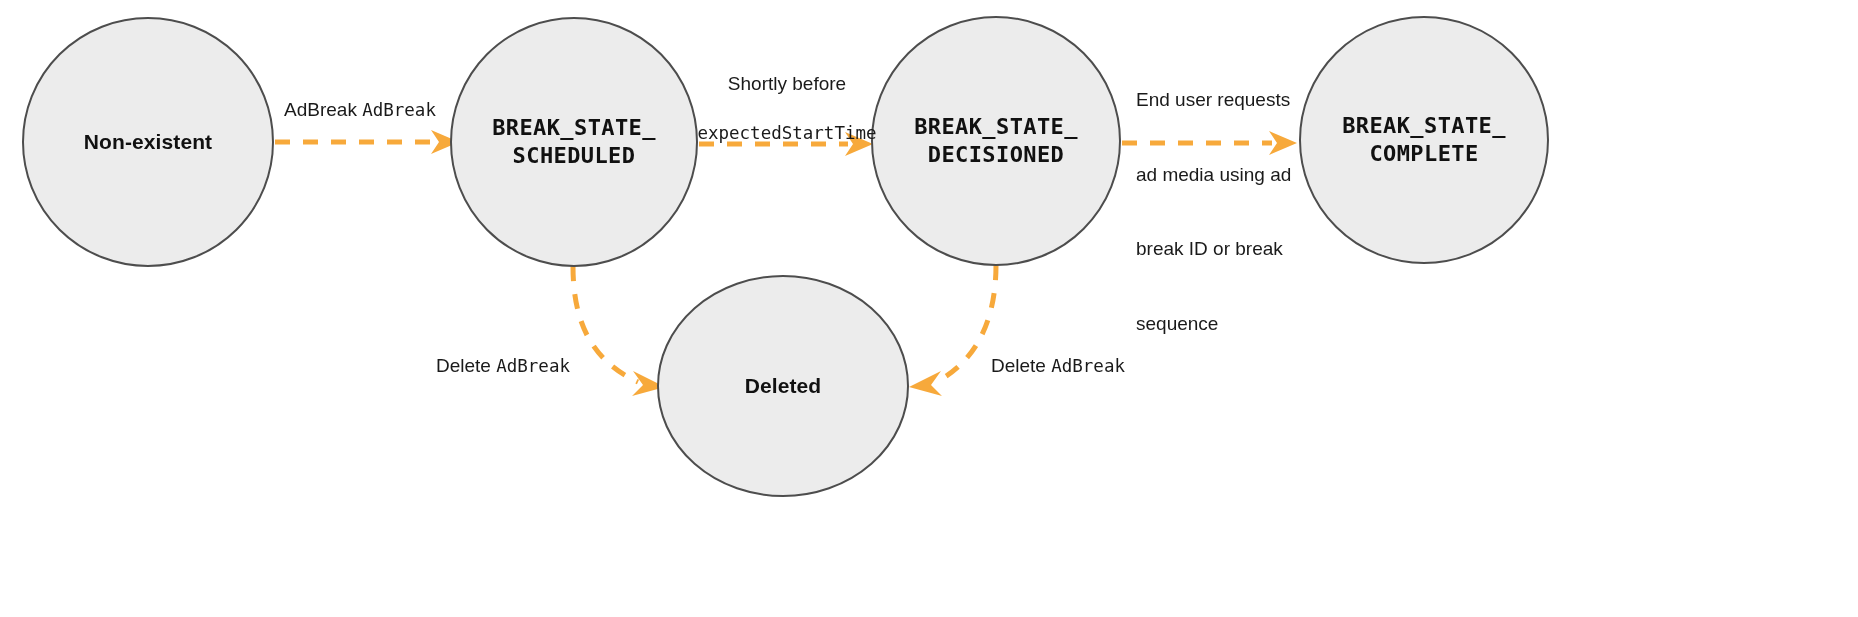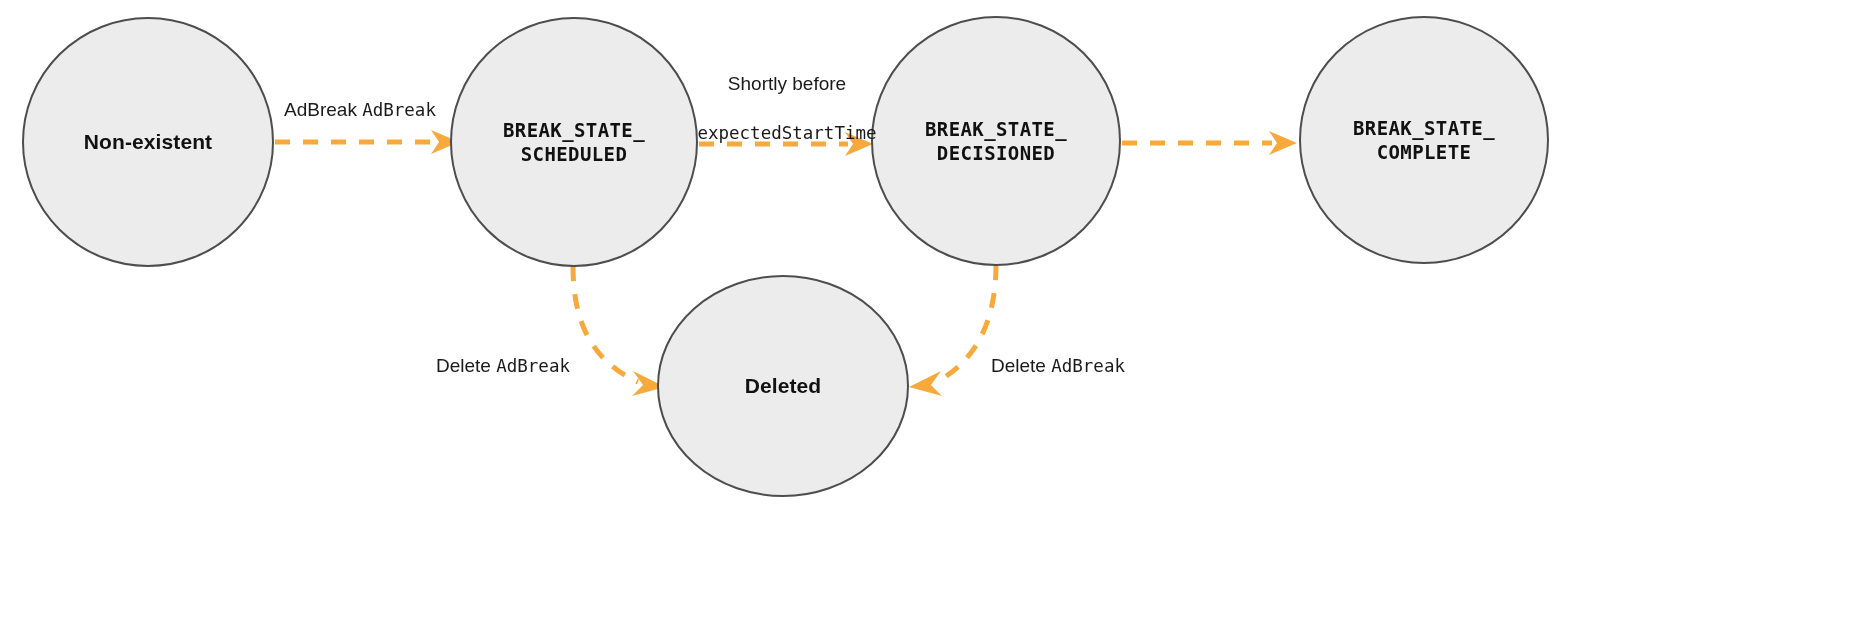--- a/index.html
+++ b/index.html
@@ -52,21 +52,21 @@
     transform: translate(-50%, -50%);
     pointer-events: none;
   }
   .node-label.plain {
     font-family: "Liberation Sans", sans-serif;
     font-size: 21px;
     letter-spacing: 0.1px;
   }
   .node-label.mono {
     font-family: "DejaVu Sans Mono", "Liberation Mono", monospace;
-    font-size: 19px;
+    font-size: 22px;
     letter-spacing: 0.4px;
     text-align: center;
   }
   .edge-label {
     position: absolute;
     color: #1a1a1a;
     font-size: 19px;
     line-height: 1.33;
     white-space: pre-line;
   }
@@ -135,20 +135,26 @@
 
   <div class="edge-label el-center" style="left:360px; top:97px;">
     <span class="sans">AdBreak </span><span class="code">AdBreak</span>
   </div>
 
   <div class="edge-label el-center" style="left:787px; top:96px;">
     <div class="sans">Shortly before</div>
     <div class="code">expectedStartTime</div>
   </div>
 
+  <div class="edge-label el-left" style="left:1136px; top:38px;">
+    <div class="sans">End user requests</div>
+    <div class="sans">ad media using ad</div>
+    <div class="sans">break ID or break</div>
+    <div class="sans">sequence</div>
+  </div>
 
   <div class="edge-label el-center" style="left:503px; top:353px;">
     <span class="sans">Delete </span><span class="code">AdBreak</span>
   </div>
 
   <div class="edge-label el-center" style="left:1058px; top:353px;">
     <span class="sans">Delete </span><span class="code">AdBreak</span>
   </div>
 
 </div>

